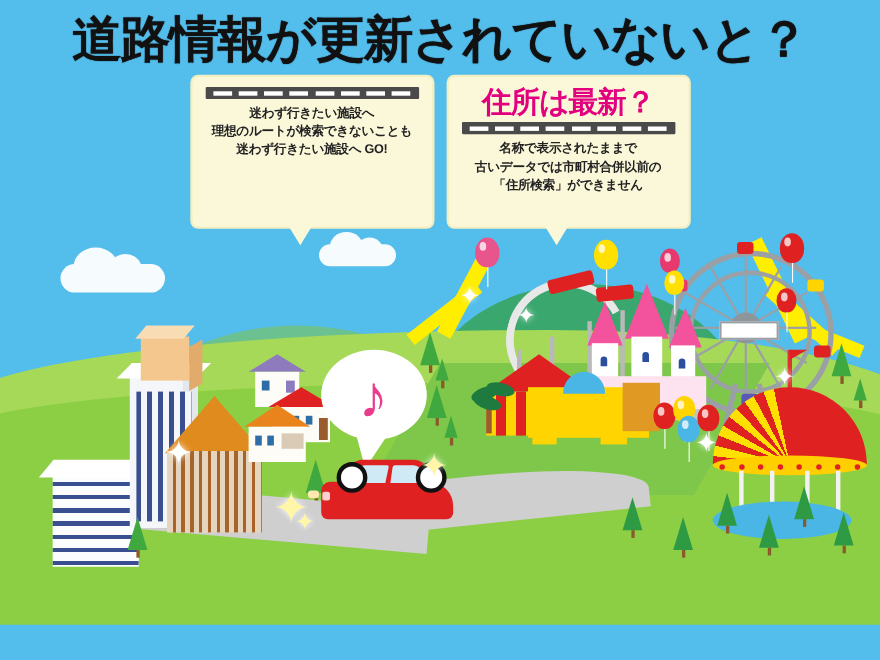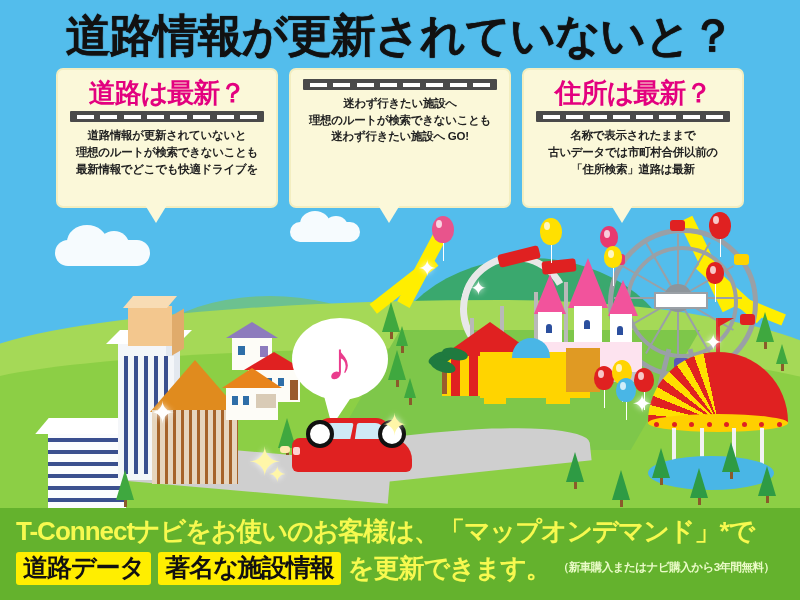--- a/index.html
+++ b/index.html
@@ -489,36 +489,20 @@
     <div class="sparkle" style="left:470px;top:278px;font-size:20px;">✦</div>
     <div class="sparkle" style="left:632px;top:392px;font-size:24px;">✦</div>
     <div class="sparkle" style="left:704px;top:332px;font-size:22px;">✦</div>
     <div class="sparkle yellow" style="left:382px;top:410px;font-size:30px;">✦</div>
   </div>
 
   <div class="headline">道路情報が更新されていないと？</div>
 
   <div class="panels">
 
-    <div class="panel">
-      <div class="panel-title">道路は最新？</div>
-      <div class="roadbar">
-        <i></i>
-          <i></i>
-          <i></i>
-          <i></i>
-          <i></i>
-          <i></i>
-          <i></i>
-          <i></i>
-      </div>
-      <div class="panel-body">道路情報が更新されていないと</div>
-      <div class="panel-body">理想のルートが検索できないことも</div>
-      <div class="panel-body">最新情報でどこでも快適ドライブを</div>
-    </div>
 
     <div class="panel">
       <div class="roadbar">
         <i></i>
           <i></i>
           <i></i>
           <i></i>
           <i></i>
           <i></i>
           <i></i>
@@ -536,27 +520,18 @@
           <i></i>
           <i></i>
           <i></i>
           <i></i>
           <i></i>
           <i></i>
           <i></i>
       </div>
       <div class="panel-body">名称で表示されたままで</div>
       <div class="panel-body">古いデータでは市町村合併以前の</div>
-      <div class="panel-body">「住所検索」道路は最新</div>
+      <div class="panel-body">「住所検索」ができません</div>
     </div>
   </div>
 
-  <div class="banner">
-    <div class="banner-line1">T-Connectナビをお使いのお客様は、「マップオンデマンド」*で</div>
-    <div class="banner-line2">
-      <span class="chip">道路データ</span>
-      <span class="chip">著名な施設情報</span>
-      <span class="banner-tail">を更新できます。</span>
-      <span class="banner-note">（新車購入またはナビ購入から3年間無料）</span>
-    </div>
-  </div>
 
 </div>
 
 </body></html>

